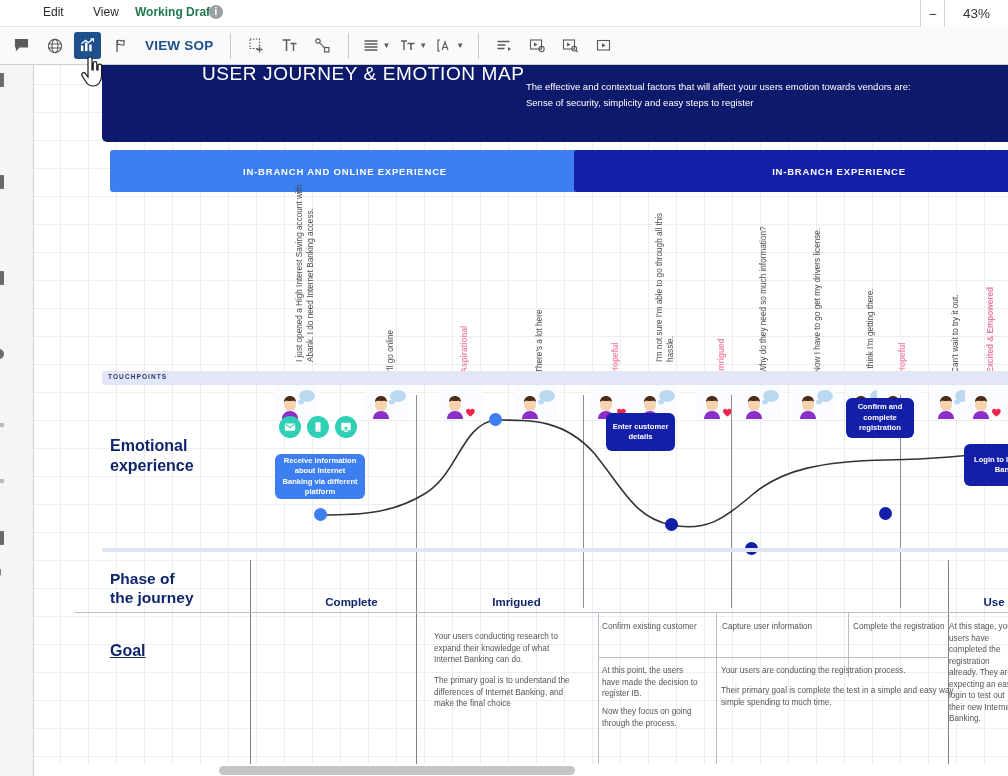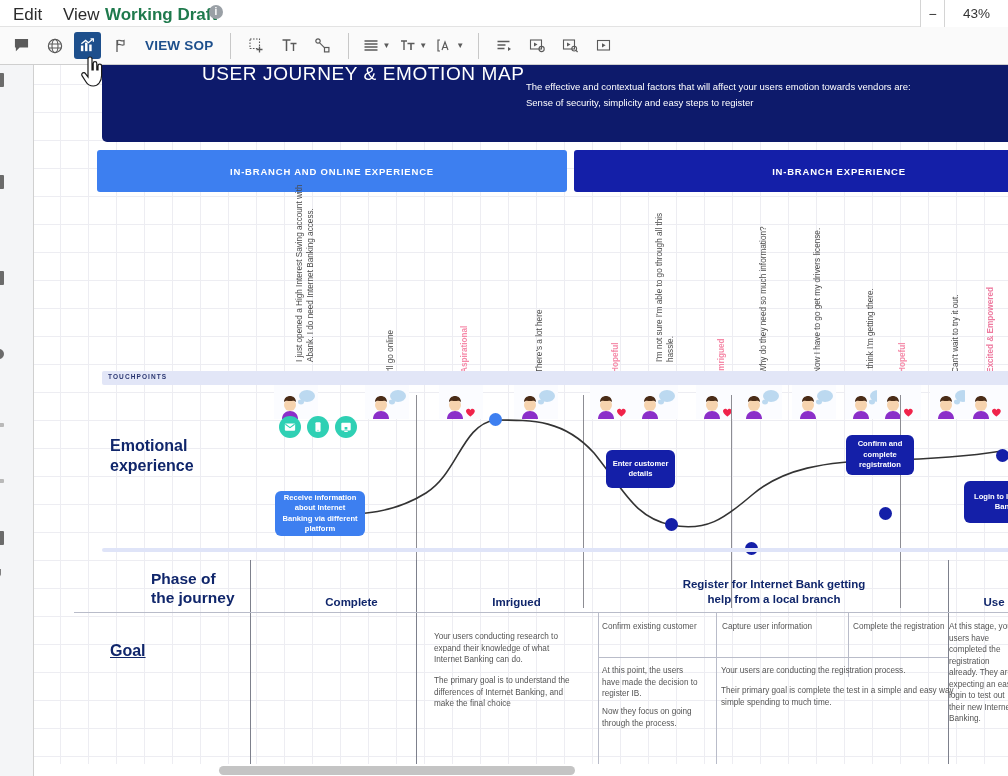--- a/index.html
+++ b/index.html
@@ -2,22 +2,22 @@
 <html><head>
 <meta charset="utf-8">
 <style>
   * { box-sizing: border-box; margin:0; padding:0; }
   html,body { width:1008px; height:776px; overflow:hidden;
     font-family:"Liberation Sans", sans-serif; background:#ffffff; }
 
   
   #menubar { position:absolute; left:0; top:0; width:1008px; height:27px;
     background:#ffffff; border-bottom:1px solid #e3e3e3; }
-  .menu-item { position:absolute; top:3px; font-size:17px; color:#2c2c2c;
-    padding:2px 5px; cursor:default; }
+  .menu-item { position:absolute; top:3px; font-size:12px; color:#2c2c2c;
+    padding:2px 5px; cursor:default;margin-left:30px; }
   .menu-item.draft { color:#1f7a4d; font-weight:bold; }
   #doc-info-icon { position:absolute; top:5px; left:209px; width:14px; height:14px;
     border-radius:50%; background:#9aa0a6; color:#fff; font-size:10px;
     line-height:14px; text-align:center; font-weight:bold; }
   #zoom-box { position:absolute; right:0; top:0; height:27px; display:flex;
     align-items:stretch; }
   #zoom-minus { width:24px; border-left:1px solid #d4d4d4; display:flex;
     align-items:center; justify-content:center; font-size:14px; color:#3b3b3b;
     background:#fff; }
   #zoom-level { width:64px; border-left:1px solid #d4d4d4; display:flex;
@@ -70,21 +70,21 @@
     background:#0d1a6b; border-radius:5px; }
   #hdr-title { position:absolute; left:168px; top:-2px; width:420px;
     color:#ffffff; font-size:19px; letter-spacing:.6px; font-weight:400; }
   #hdr-sub { position:absolute; left:492px; top:14px; width:470px;
     color:#ffffff; font-size:9.5px; line-height:15.5px; }
 
   
   .exp-band { position:absolute; top:85px; height:42px; border-radius:3px;
     display:flex; align-items:center; justify-content:center; color:#ffffff;
     font-size:9.5px; letter-spacing:.8px; font-weight:600; }
-  #exp-left { left:63px; width:470px; background:#3d7ff0; }
+  #exp-left { left:76px; width:470px; background:#3d7ff0; }
   #exp-right { left:540px; width:530px; background:#141fa8; }
 
   
   .qcol { position:absolute; top:133px; width:40px; height:185px; }
   .qtext { position:absolute; bottom:0; left:0; width:178px;
     transform-origin:0 0; transform:rotate(-90deg) translateY(14px);
     font-size:8.2px; line-height:10.5px; color:#4a4a4a;
     text-align:left; white-space:normal; }
   .qtext.emo { color:#f58aa8; font-weight:600; }
   .qtext.emo2 { color:#ee7ba0; font-weight:600; }
@@ -95,31 +95,31 @@
     background:#e2e6f7; border-radius:2px; }
   #tp-label { position:absolute; left:6px; top:2px; font-size:6.5px;
     color:#2a3570; letter-spacing:1.1px; font-weight:bold; }
 
   
   .vsep { position:absolute; width:1px; background:#8d8d93; }
 
   
   .sec-label { position:absolute; color:#10266b; font-weight:bold; }
   #lbl-emotional { left:76px; top:371px; font-size:16px; line-height:20px; }
-  #lbl-phase { left:76px; top:504px; font-size:15.5px; line-height:19px;margin-left:41px; }
+  #lbl-phase { left:76px; top:504px; font-size:15.5px; line-height:19px; }
   #lbl-goal { left:76px; top:577px; font-size:16px;text-decoration:underline; }
 
   
   .tp-ico { position:absolute; width:22px; height:22px; border-radius:50%;
     background:#2fd0b4; display:flex; align-items:center; justify-content:center; }
 
   
   .ecard { position:absolute; background:#3d7ff0; color:#ffffff; border-radius:6px;
     font-size:7.6px; line-height:10.5px; font-weight:bold; text-align:center;
-    display:flex; align-items:center; justify-content:center; padding:4px 5px;margin-top:37px; }
+    display:flex; align-items:center; justify-content:center; padding:4px 5px; }
   .ecard.dark { background:#141fa8; }
   .dot { position:absolute; width:13px; height:13px; border-radius:50%;
     background:#3d7ff0; }
   .dot.dark { background:#141fa8; }
 
   
   #rule-light { position:absolute; left:68px; top:483px; width:1000px; height:4px;
     background:#dfe4f8; border-radius:2px; }
 
   
@@ -531,24 +531,20 @@
       <div>the journey</div>
     </div>
     <div id="lbl-goal" class="sec-label">Goal</div>
 
     <div class="vline" style="left:216px; top:495px; height:250px"></div>
     <div class="vline" style="left:382px; top:495px; height:250px"></div>
     <div class="vline" style="left:914px; top:495px; height:250px"></div>
 
     <div class="phase-title" style="left:240px; top:530px; width:155px">Complete</div>
     <div class="phase-title" style="left:405px; top:530px; width:155px">Imrigued</div>
-    <div class="phase-title" style="left:575px; top:512px; width:330px">
-      <span>Register for Internet Bank getting</span><br>
-      <span>help from a local branch</span>
-    </div>
     <div class="phase-title" style="left:930px; top:530px; width:60px">Use</div>
 
     <div class="hline" style="left:40px; top:547px; width:934px"></div>
 
     <div class="sub-head" style="left:568px; top:556px; width:100px">Confirm existing customer</div>
     <div class="sub-head" style="left:688px; top:556px; width:100px">Capture user information</div>
     <div class="sub-head" style="left:819px; top:556px; width:100px">Complete the registration</div>
 
     <div class="vline" style="left:564px; top:547px; height:198px; background:#b9bcc9"></div>
     <div class="vline" style="left:682px; top:547px; height:198px; background:#b9bcc9"></div>

